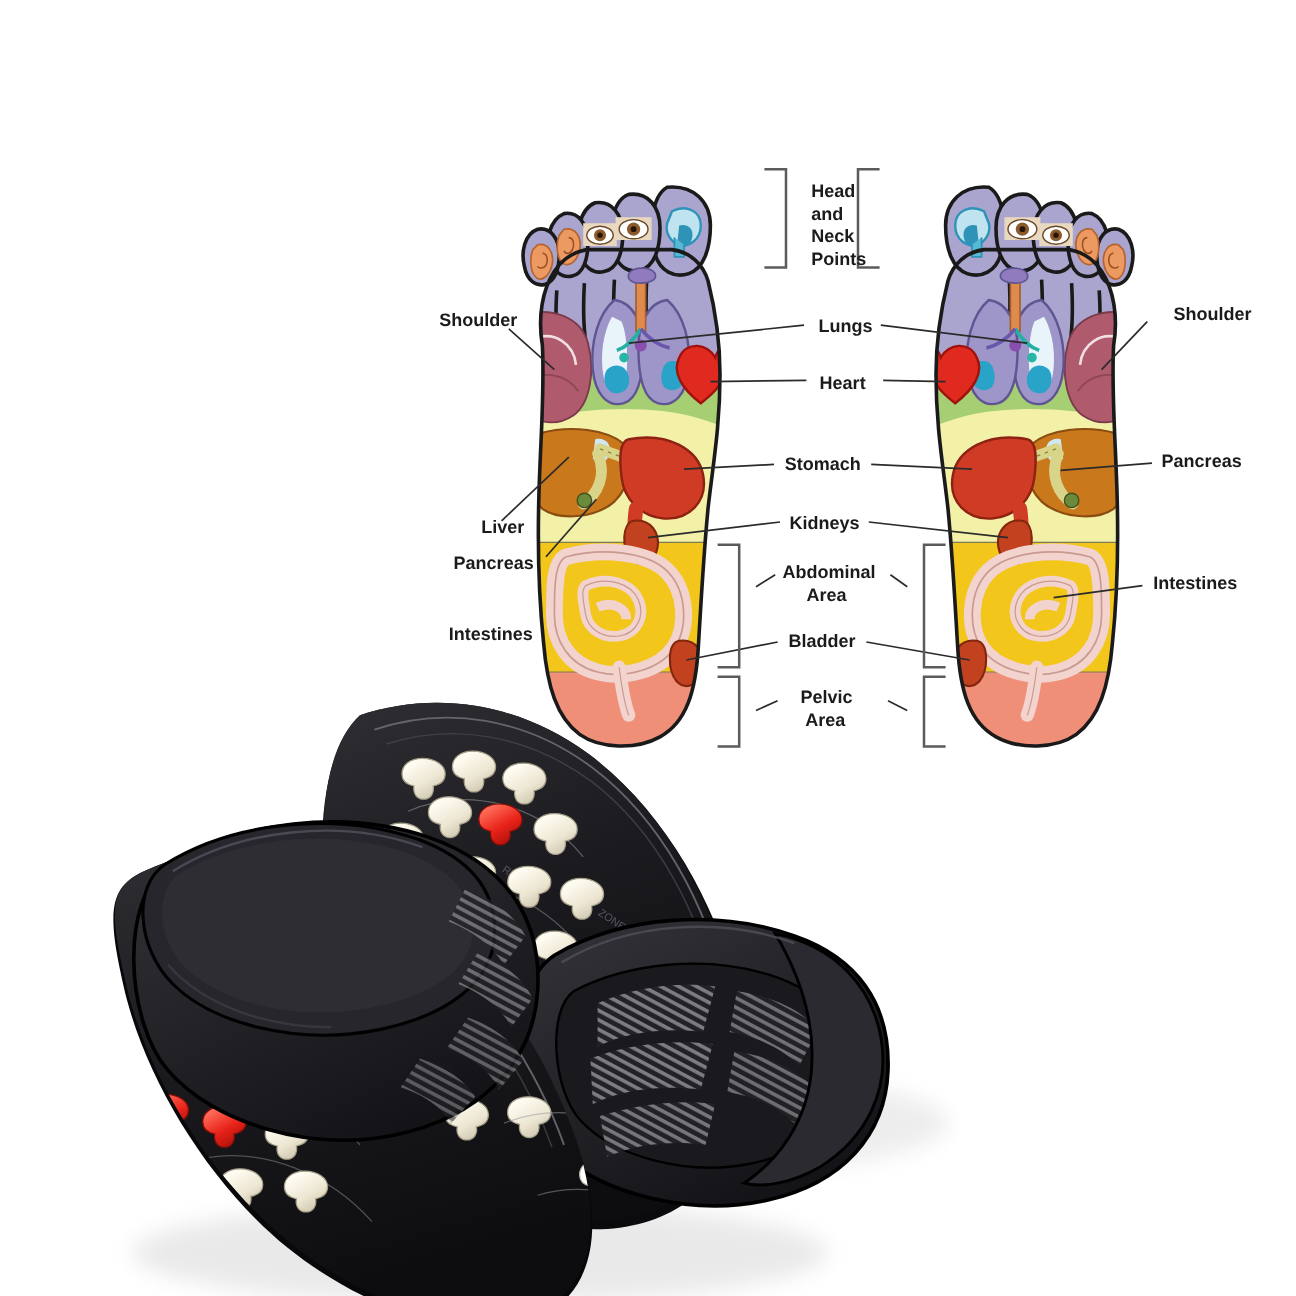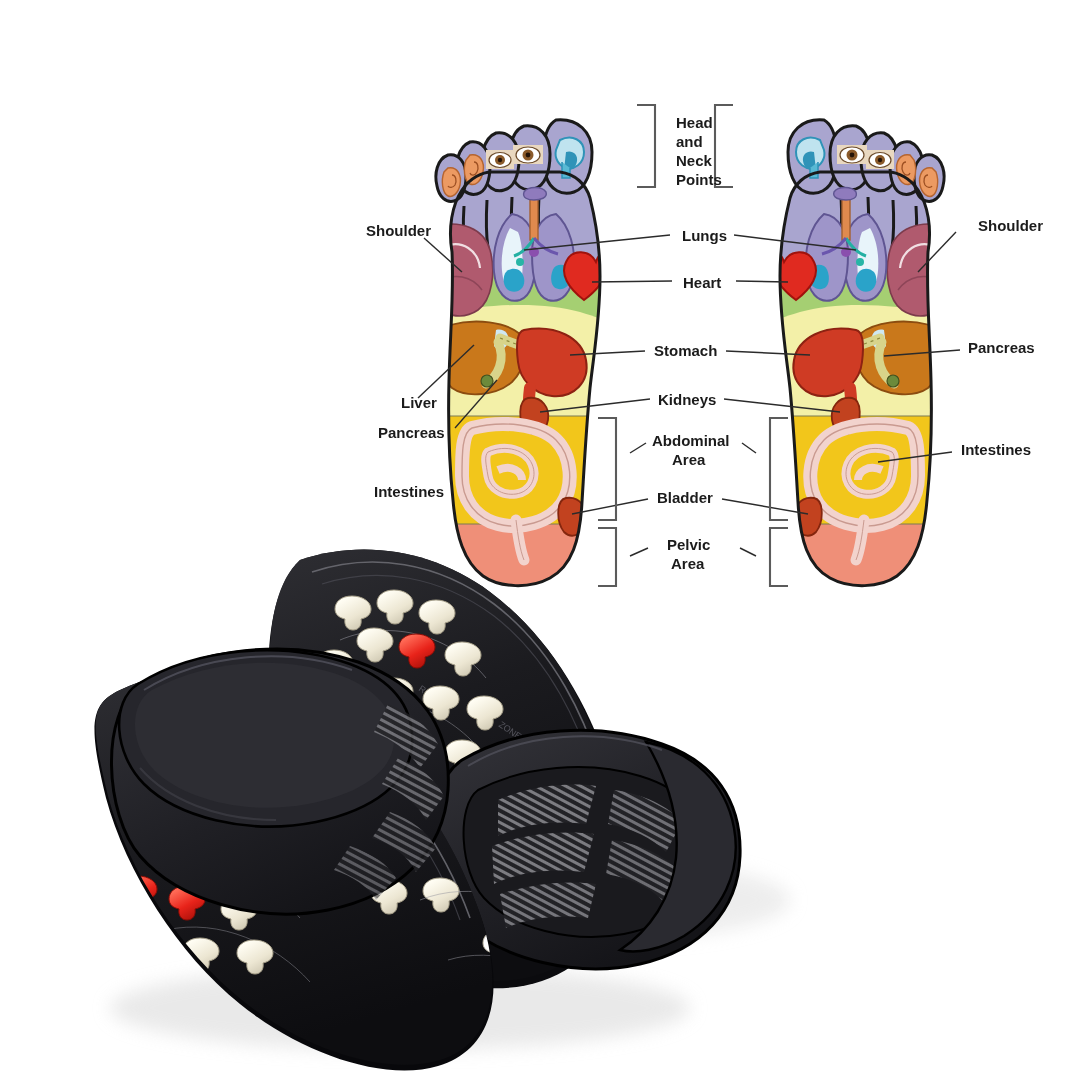--- a/index.html
+++ b/index.html
@@ -3,21 +3,21 @@
 <meta charset="utf-8">
 <style>
   html,body{margin:0;padding:0;}
   body{
     width:1080px;height:1080px;
     background:#ffffff;
     font-family:"Liberation Sans", sans-serif;
     overflow:hidden;
     position:relative;
   }
-  #stage{position:absolute;inset:0;width:1080px;height:967px;}
+  #stage{position:absolute;inset:0;width:1080px;height:967px;margin-top:36px;}
   svg.layer{position:absolute;left:0;top:0;width:1080px;height:1080px;}
   .lbl{
     font-family:"Liberation Sans", sans-serif;
     font-size:15px;
     fill:#1b1b1b;
     font-weight:600;
   }
   .leader{stroke:#2b2b2b;stroke-width:1.4;fill:none;}
   .bracket{stroke:#5b5b5b;stroke-width:2.1;fill:none;stroke-linecap:butt;stroke-linejoin:miter;}
   .footline{stroke:#1a1a1a;stroke-width:3;fill:none;}

